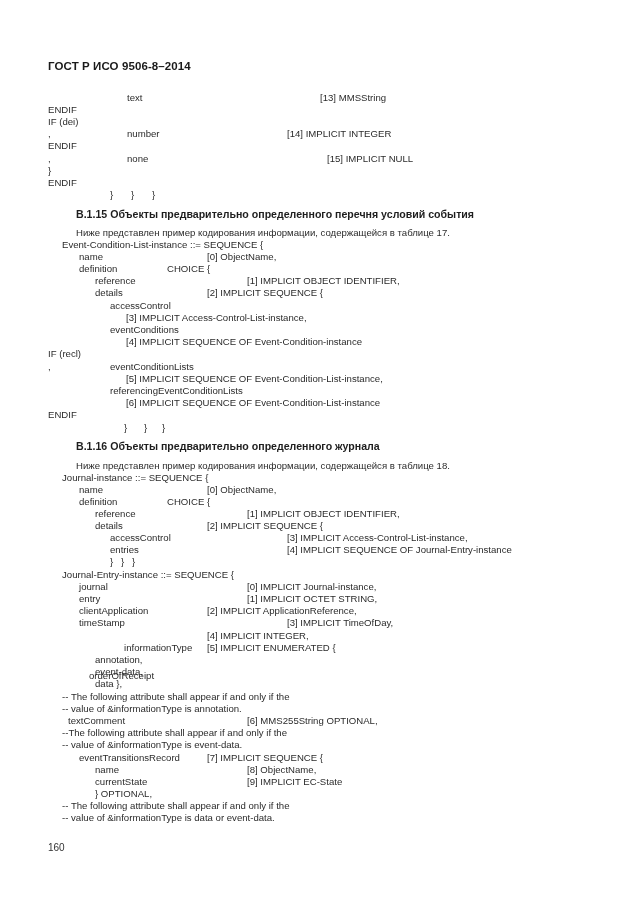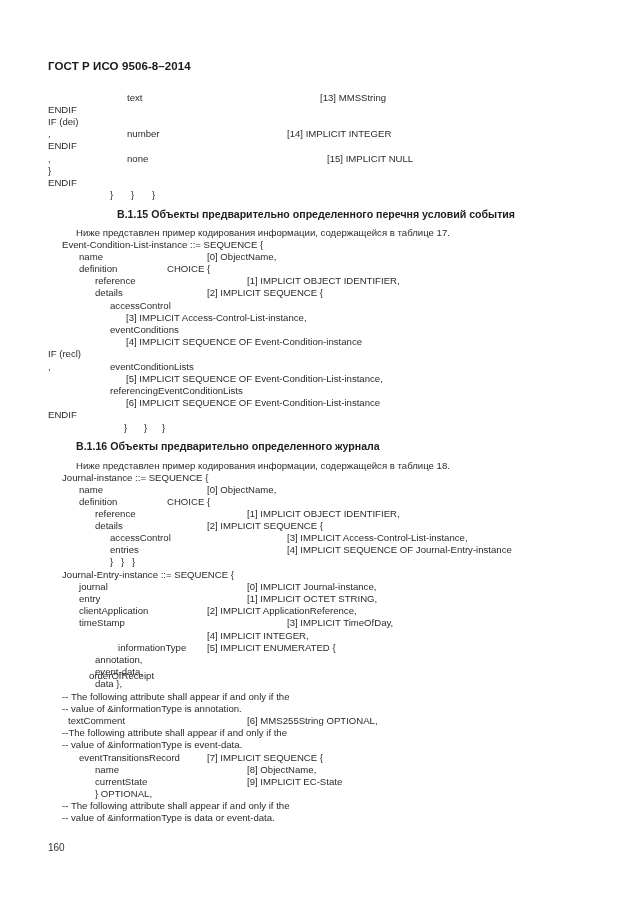--- a/index.html
+++ b/index.html
@@ -19,21 +19,21 @@
     position: absolute; font-size: 10.6px; font-weight: bold; color: #1e1e1e; white-space: pre;
   }
   .page-number { position: absolute; left: 48px; top: 842px; font-size: 10px; color: #333; }
 </style>
 </head>
 <body>
 
 <div class="page-header">ГОСТ Р ИСО 9506-8–2014</div>
 
 <div id="headings">
-    <div class="heading" style="left: 76px; top: 208px; margin-left: 41px;">B.1.15 Объекты предварительно определенного перечня условий события</div>
+    <div class="heading" style="left: 76px; top: 208px;">B.1.15 Объекты предварительно определенного перечня условий события</div>
     <div class="heading" style="left: 76px; top: 440px;">B.1.16 Объекты предварительно определенного журнала</div>
   </div>
 <div id="lines">
     <div class="ln" style="left: 0px; top: 92px;"><span style="left: 127px;">text</span><span style="left: 320px;">[13] MMSString</span></div>
     <div class="ln" style="left: 0px; top: 104px;"><span style="left: 48px;">ENDIF</span></div>
     <div class="ln" style="left: 0px; top: 116px;"><span style="left: 48px;">IF (dei)</span></div>
     <div class="ln" style="left: 0px; top: 128px;"><span style="left: 48px;">,</span><span style="left: 127px;">number</span><span style="left: 287px;">[14] IMPLICIT INTEGER</span></div>
     <div class="ln" style="left: 0px; top: 140px;"><span style="left: 48px;">ENDIF</span></div>
     <div class="ln" style="left: 0px; top: 153px;"><span style="left: 48px;">,</span><span style="left: 127px;">none</span><span style="left: 327px;">[15] IMPLICIT NULL</span></div>
     <div class="ln" style="left: 0px; top: 165px;"><span style="left: 48px;">}</span></div>
@@ -64,21 +64,21 @@
     <div class="ln" style="left: 0px; top: 520px;"><span style="left: 95px;">details</span><span style="left: 207px;">[2] IMPLICIT SEQUENCE {</span></div>
     <div class="ln" style="left: 0px; top: 532px;"><span style="left: 110px;">accessControl</span><span style="left: 287px;">[3] IMPLICIT Access-Control-List-instance,</span></div>
     <div class="ln" style="left: 0px; top: 544px;"><span style="left: 110px;">entries</span><span style="left: 287px;">[4] IMPLICIT SEQUENCE OF Journal-Entry-instance</span></div>
     <div class="ln" style="left: 0px; top: 556px;"><span style="left: 110px;">}</span><span style="left: 121px;">}</span><span style="left: 132px;">}</span></div>
     <div class="ln" style="left: 0px; top: 569px;"><span style="left: 62px;">Journal-Entry-instance ::= SEQUENCE {</span></div>
     <div class="ln" style="left: 0px; top: 581px;"><span style="left: 79px;">journal</span><span style="left: 247px; text-align: right;">[0] IMPLICIT Journal-instance,</span></div>
     <div class="ln" style="left: 0px; top: 593px;"><span style="left: 79px;">entry</span><span style="left: 247px;">[1] IMPLICIT OCTET STRING,</span></div>
     <div class="ln" style="left: 0px; top: 605px;"><span style="left: 79px;">clientApplication</span><span style="left: 207px;">[2] IMPLICIT ApplicationReference,</span></div>
     <div class="ln" style="left: 0px; top: 617px;"><span style="left: 79px;">timeStamp</span><span style="left: 247px; padding-left: 40px;">[3] IMPLICIT TimeOfDay,</span></div>
     <div class="ln" style="left: 0px; top: 630px;"><span style="left: 89px; margin-top: 40px;">orderOfReceipt</span><span style="left: 207px;">[4] IMPLICIT INTEGER,</span></div>
-    <div class="ln" style="left: 0px; top: 642px;"><span style="left: 73px; padding-left: 45px;">informationType</span><span style="left: 207px;">[5] IMPLICIT ENUMERATED {</span></div>
+    <div class="ln" style="left: 0px; top: 642px;"><span style="left: 79px; padding-left: 45px;">informationType</span><span style="left: 207px;">[5] IMPLICIT ENUMERATED {</span></div>
     <div class="ln" style="left: 0px; top: 654px;"><span style="left: 95px;">annotation,</span></div>
     <div class="ln" style="left: 0px; top: 666px;"><span style="left: 95px;">event-data,</span></div>
     <div class="ln" style="left: 0px; top: 678px;"><span style="left: 95px;">data },</span></div>
     <div class="ln" style="left: 0px; top: 691px;"><span style="left: 62px;">-- The following attribute shall appear if and only if the</span></div>
     <div class="ln" style="left: 0px; top: 703px;"><span style="left: 62px;">-- value of &amp;informationType is annotation.</span></div>
     <div class="ln" style="left: 0px; top: 715px;"><span style="left: 68px;">textComment</span><span style="left: 247px;">[6] MMS255String OPTIONAL,</span></div>
     <div class="ln" style="left: 0px; top: 727px;"><span style="left: 62px;">--The following attribute shall appear if and only if the</span></div>
     <div class="ln" style="left: 0px; top: 739px;"><span style="left: 62px;">-- value of &amp;informationType is event-data.</span></div>
     <div class="ln" style="left: 0px; top: 752px;"><span style="left: 79px;">eventTransitionsRecord</span><span style="left: 207px;">[7] IMPLICIT SEQUENCE {</span></div>
     <div class="ln" style="left: 0px; top: 764px;"><span style="left: 95px;">name</span><span style="left: 247px;">[8] ObjectName,</span></div>

